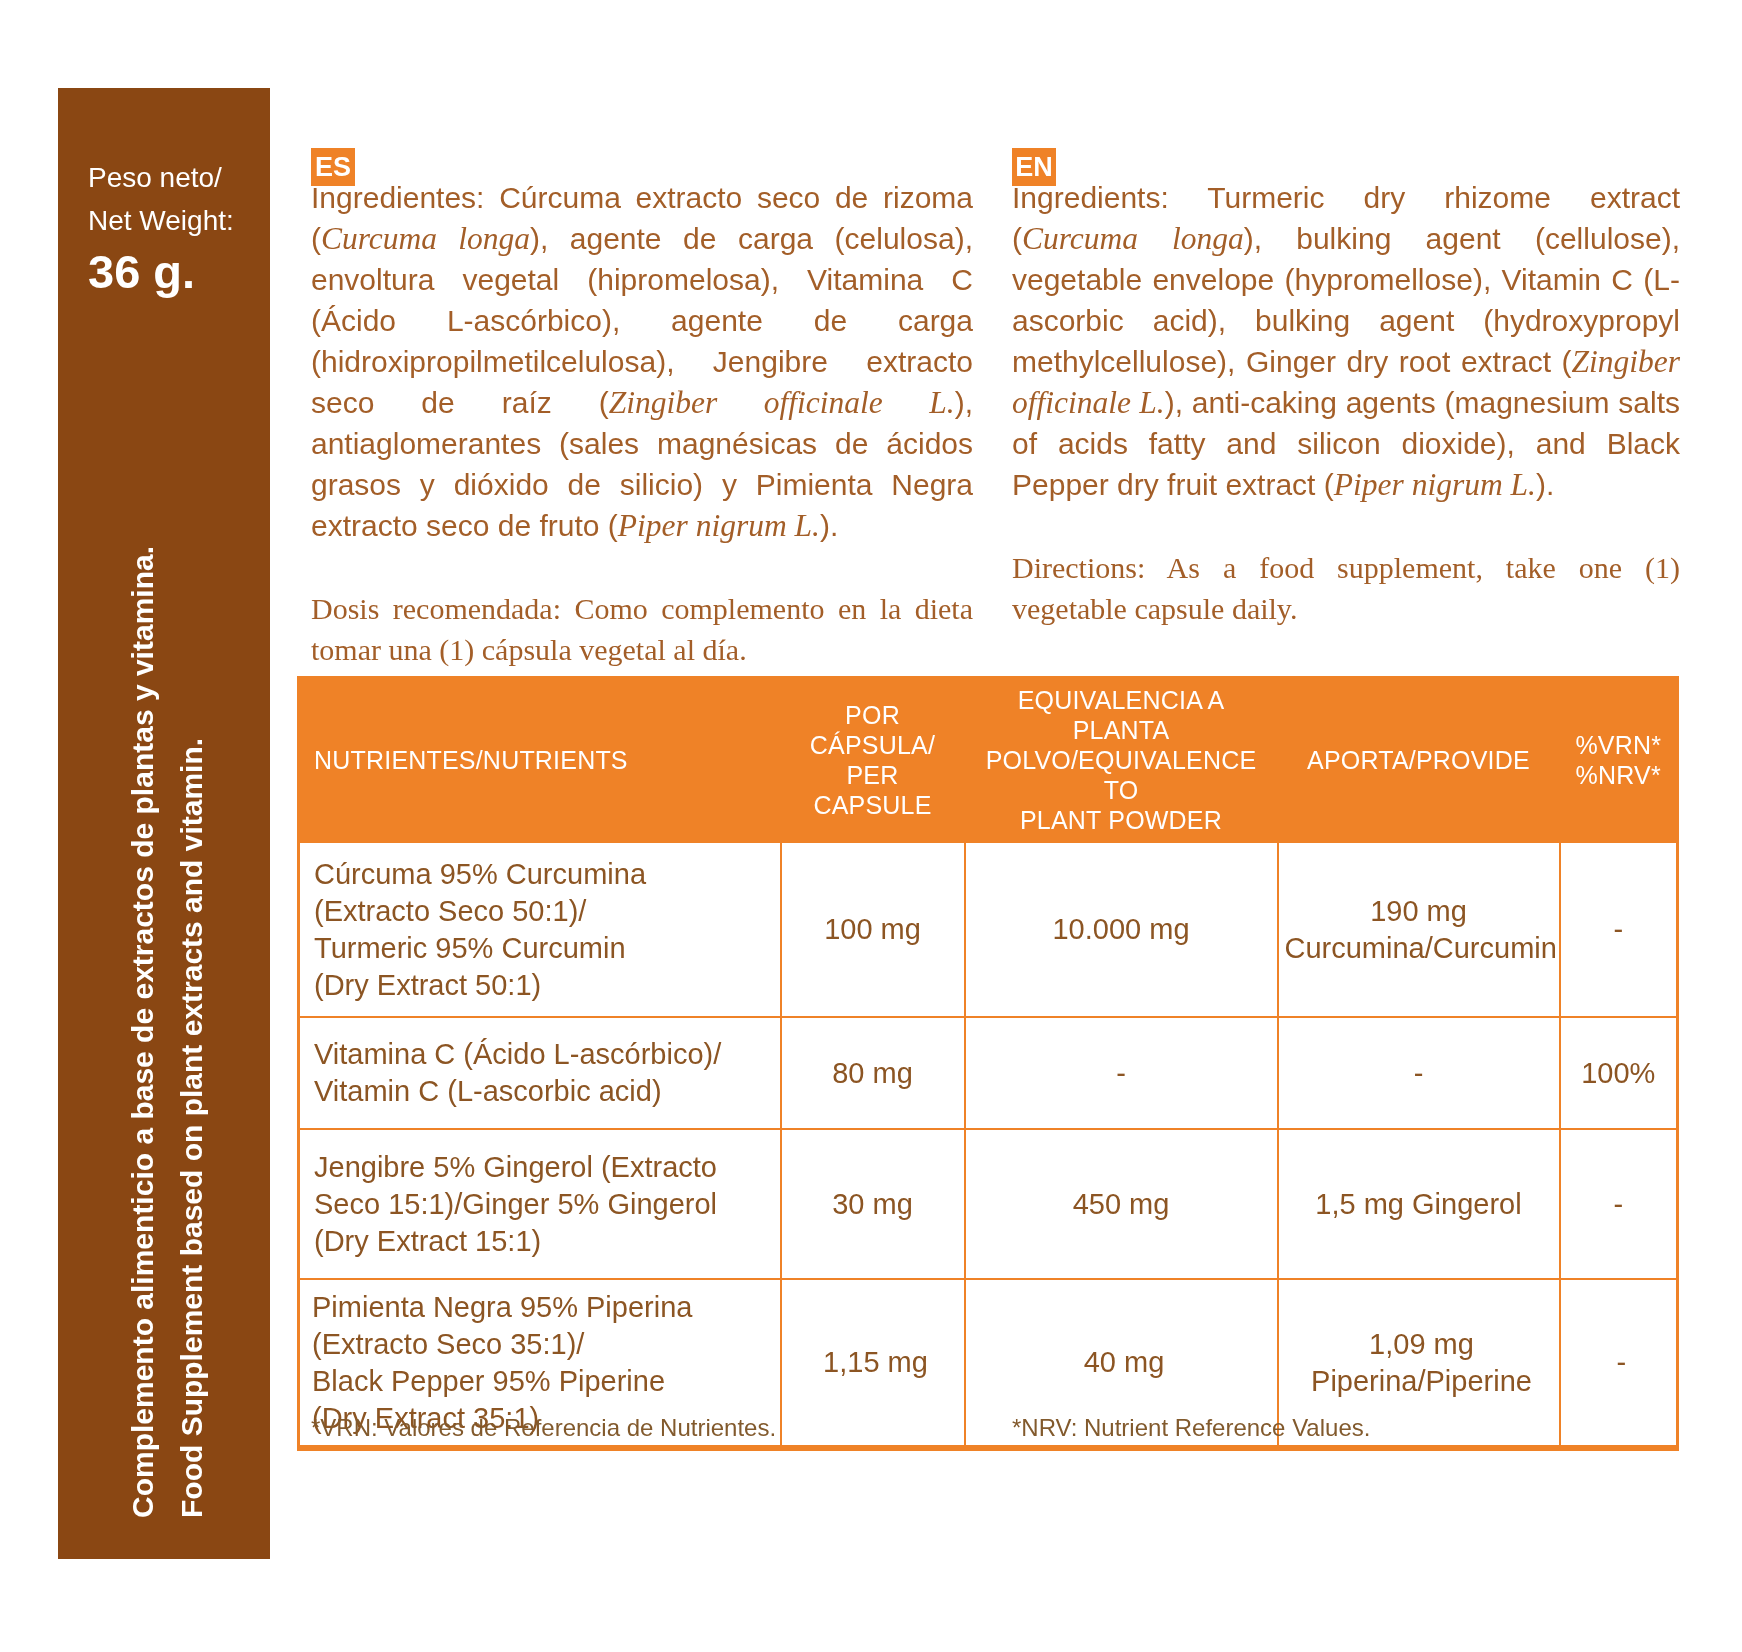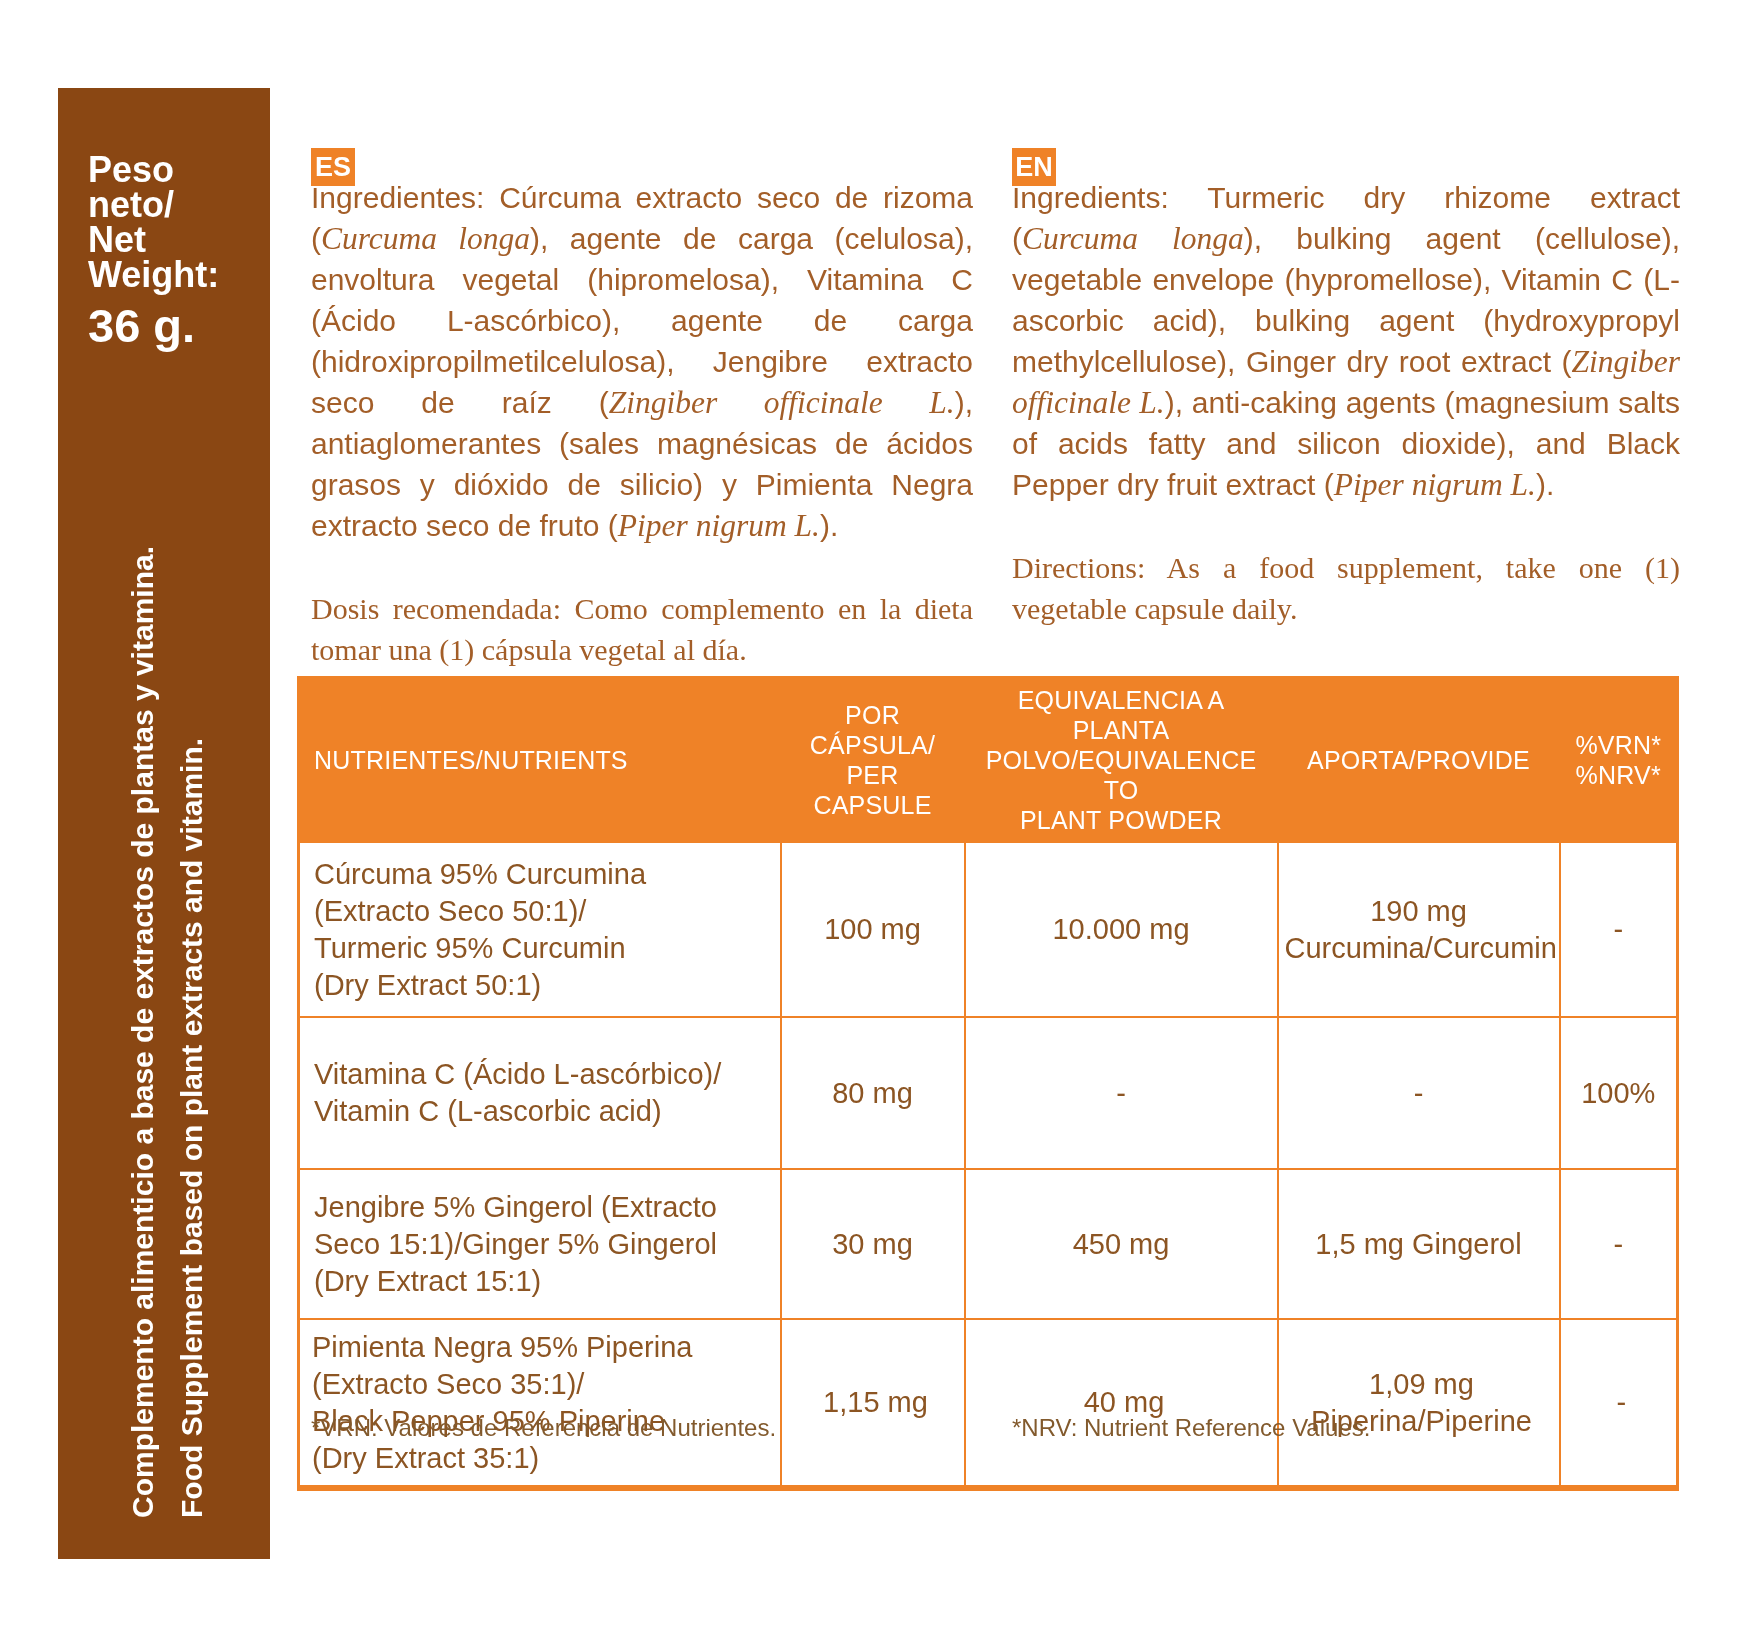--- a/index.html
+++ b/index.html
@@ -3,21 +3,21 @@
 <meta charset="utf-8">
 <style>
   html,body{margin:0;padding:0;background:#ffffff;}
   .page{
     position:relative;width:1742px;height:1652px;background:#ffffff;
     font-family:"Liberation Sans","DejaVu Sans",sans-serif;overflow:hidden;
   }
   
   .sidebar{position:absolute;left:58px;top:88px;width:212px;height:1471px;background:#8A4713;}
   .netweight{position:absolute;left:30px;top:64px;color:#fff;}
-  .nw-line{font-size:36px;line-height:35px;font-weight:bold;}
+  .nw-line{font-size:28px;line-height:35px;font-weight:normal;margin-top:8px;}
   .nw-value{font-size:47px;line-height:52px;font-weight:bold;margin-top:8px;}
   .vertical-text{
     position:absolute;left:118px;top:1518px;width:1082px;
     transform:rotate(-90deg);transform-origin:0 0;
     color:#fff;font-weight:bold;font-size:30px;line-height:49px;white-space:nowrap;
   }
   
   .lang-badge{
     position:absolute;width:44px;height:38px;background:#EF8227;color:#fff;
     font-size:27px;font-weight:bold;display:flex;align-items:center;justify-content:center;margin-top:17px;
@@ -36,21 +36,21 @@
   .ntable thead th{
     background:#EF8227;color:#ffffff;font-weight:normal;font-size:25px;line-height:30px;
     text-align:center;letter-spacing:.2px;padding:6px 4px;
   }
   .ntable thead th.first{text-align:left;padding-left:14px;}
   .ntable td{color:#8C5523;font-size:29px;line-height:37px;text-align:center;padding:8px 6px;}
   .ntable td.first{text-align:left;padding-left:14px;}
   .ntable{border:3px solid #EF8227;}
   .ntable tbody tr:last-child td{border-bottom:6px solid #EF8227;padding-left:12px;}
   .c1{width:482px;}.c2{width:184px;}.c3{width:313px;}.c4{width:282px;}.c5{width:118px;}
-  .rh{height:112px;}.r1{height:175px;}.r2{height:152px;}.r3{height:150px;}.r4{height:169px;}
+  .rh{height:112px;}.r1{height:175px;}.r2{height:112px;}.r3{height:150px;}.r4{height:169px;}
   
   .footnote{position:absolute;top:1414px;color:#825A2D;font-size:24px;}
   .fn-es{left:311px;}
   .fn-en{left:1012px;}
 </style>
 </head>
 <body>
 
 <div class="page">
 

